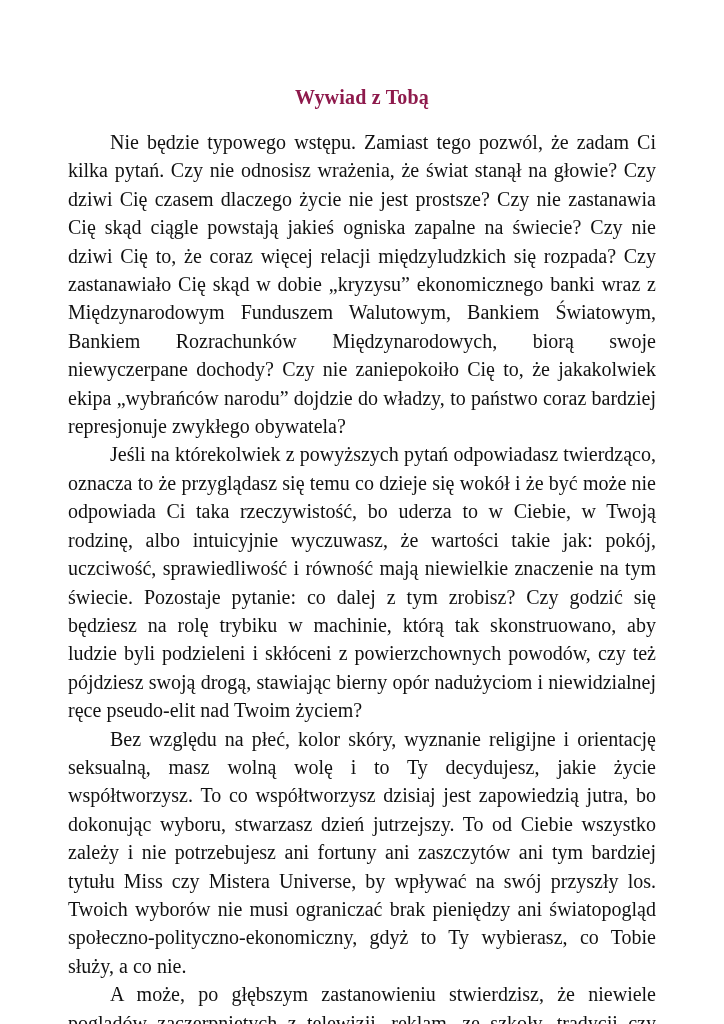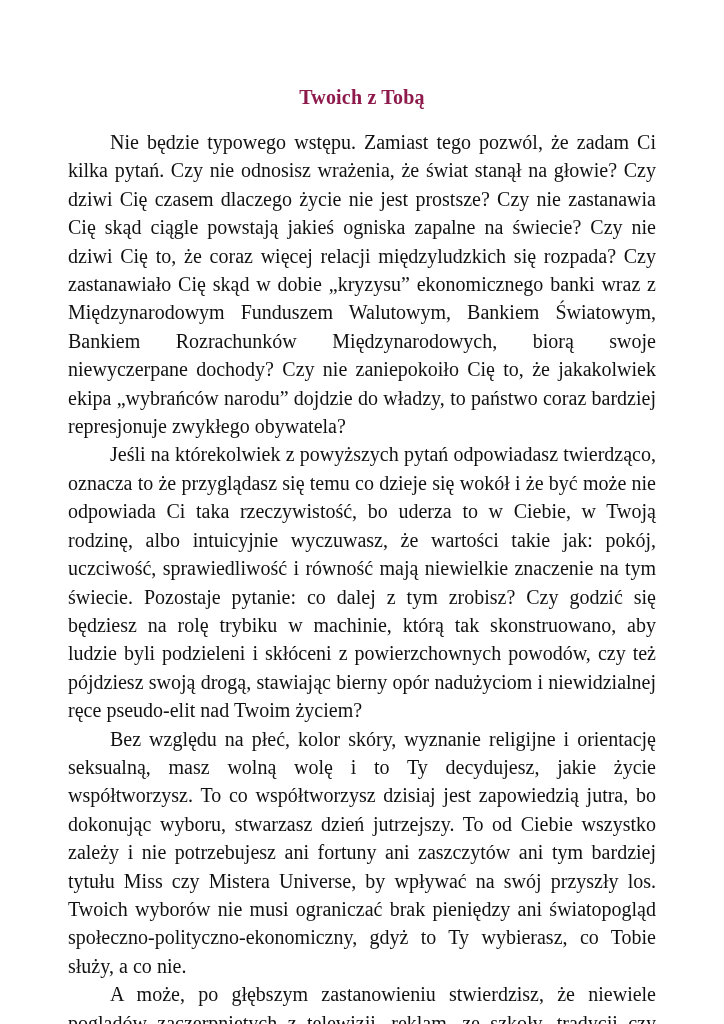--- a/index.html
+++ b/index.html
@@ -57,21 +57,21 @@
   }
   b.strong {
     font-weight: normal;
   }
 </style>
 </head>
 <body style="background: rgb(255, 255, 255);">
 
 <div class="page" style="background: rgb(255, 255, 255);">
 
-  <h1 class="doc-title" style="color: rgb(142, 26, 76);">Twoich z Tobą</h1>
+  <h1 class="doc-title" style="color: rgb(142, 26, 76);">Wywiad z Tobą</h1>
 
   <div class="body-text" style="color: rgb(17, 17, 17);">
 
     <p class="para">Nie będzie typowego wstępu. Zamiast tego pozwól, że zadam Ci kilka pytań. Czy nie odnosisz wrażenia, że świat stanął na głowie? Czy dziwi Cię czasem dlaczego życie nie jest prostsze? Czy nie zastanawia Cię skąd ciągle powstają jakieś ogniska zapalne na świecie? Czy nie dziwi Cię to, że coraz więcej relacji międzyludzkich się rozpada? Czy zastanawiało Cię skąd w dobie „kryzysu” ekonomicznego banki wraz z Międzynarodowym Funduszem Walutowym, Bankiem Światowym, Bankiem Rozrachunków Międzynarodowych, biorą swoje niewyczerpane dochody? Czy nie zaniepokoiło Cię to, że jakakolwiek ekipa „wybrańców narodu” dojdzie do władzy, to państwo coraz bardziej represjonuje zwykłego obywatela?</p>
 
     <p class="para"><span>Jeśli na którekolwiek z powyższych pytań odpowiadasz twierdząco, oznacza to że przyglądasz się temu co dzieje się wokół i że być może nie odpowiada Ci taka rzeczywistość, bo uderza to w Ciebie, w Twoją rodzinę, albo intuicyjnie wyczuwasz, że wartości takie jak: </span><b class="strong">pokój, uczciwość, sprawiedliwość i równość</b><span> mają niewielkie znaczenie na tym świecie. Pozostaje pytanie: co dalej z tym zrobisz? Czy godzić się będziesz na rolę trybiku w machinie, którą tak skonstruowano, aby ludzie byli podzieleni i skłóceni z powierzchownych powodów, czy też pójdziesz swoją drogą, stawiając bierny opór nadużyciom i niewidzialnej ręce pseudo-elit nad Twoim życiem?</span></p>
 
     <p class="para">Bez względu na płeć, kolor skóry, wyznanie religijne i orientację seksualną, masz wolną wolę i to Ty decydujesz, jakie życie współtworzysz. To co współtworzysz dzisiaj jest zapowiedzią jutra, bo dokonując wyboru, stwarzasz dzień jutrzejszy. To od Ciebie wszystko zależy i nie potrzebujesz ani fortuny ani zaszczytów ani tym bardziej tytułu Miss czy Mistera Universe, by wpływać na swój przyszły los. Twoich wyborów nie musi ograniczać brak pieniędzy ani światopogląd społeczno-polityczno-ekonomiczny, gdyż to Ty wybierasz, co Tobie służy, a co nie.</p>
 
     <p class="para">A może, po głębszym zastanowieniu stwierdzisz, że niewiele poglądów zaczerpniętych z telewizji, reklam, ze szkoły, tradycji czy wypowiedzi „autorytetów” spełnia pożyteczną rolę, bo te poglądy pogłębiają tylko podziały pomiędzy Tobą a innymi ludźmi, gdyż „zmuszają” Cię do potwierdzenia poczucia własnej wartości poza</p>

